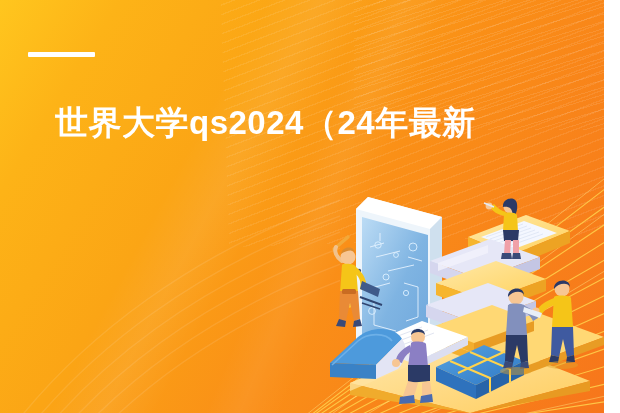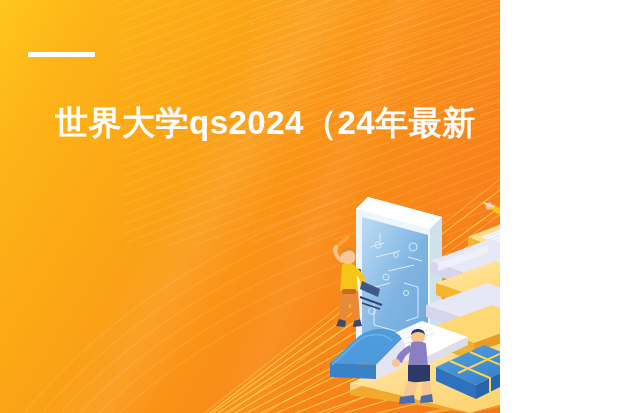--- a/index.html
+++ b/index.html
@@ -1,20 +1,20 @@
 <!DOCTYPE html>
 <html><head>
 <meta charset="utf-8">
 <style>
   html,body{margin:0;padding:0;background:#fff;}
   body{font-family:"Liberation Sans","DejaVu Sans",sans-serif;}
 
   #banner{
     position:relative;
-    width:500px;height:413px;
+    width:604px;height:413px;
     overflow:hidden;
     background:linear-gradient(122deg,#ffc61e 0%,#fdb317 14%,#fba515 34%,#fa8f17 58%,#f8821a 78%,#f7761b 100%);
   }
 
   
   .bg-layer{position:absolute;inset:0;pointer-events:none;}
 
   
   .hatch-tr{
     position:absolute;right:-40px;top:-60px;width:420px;height:300px;

